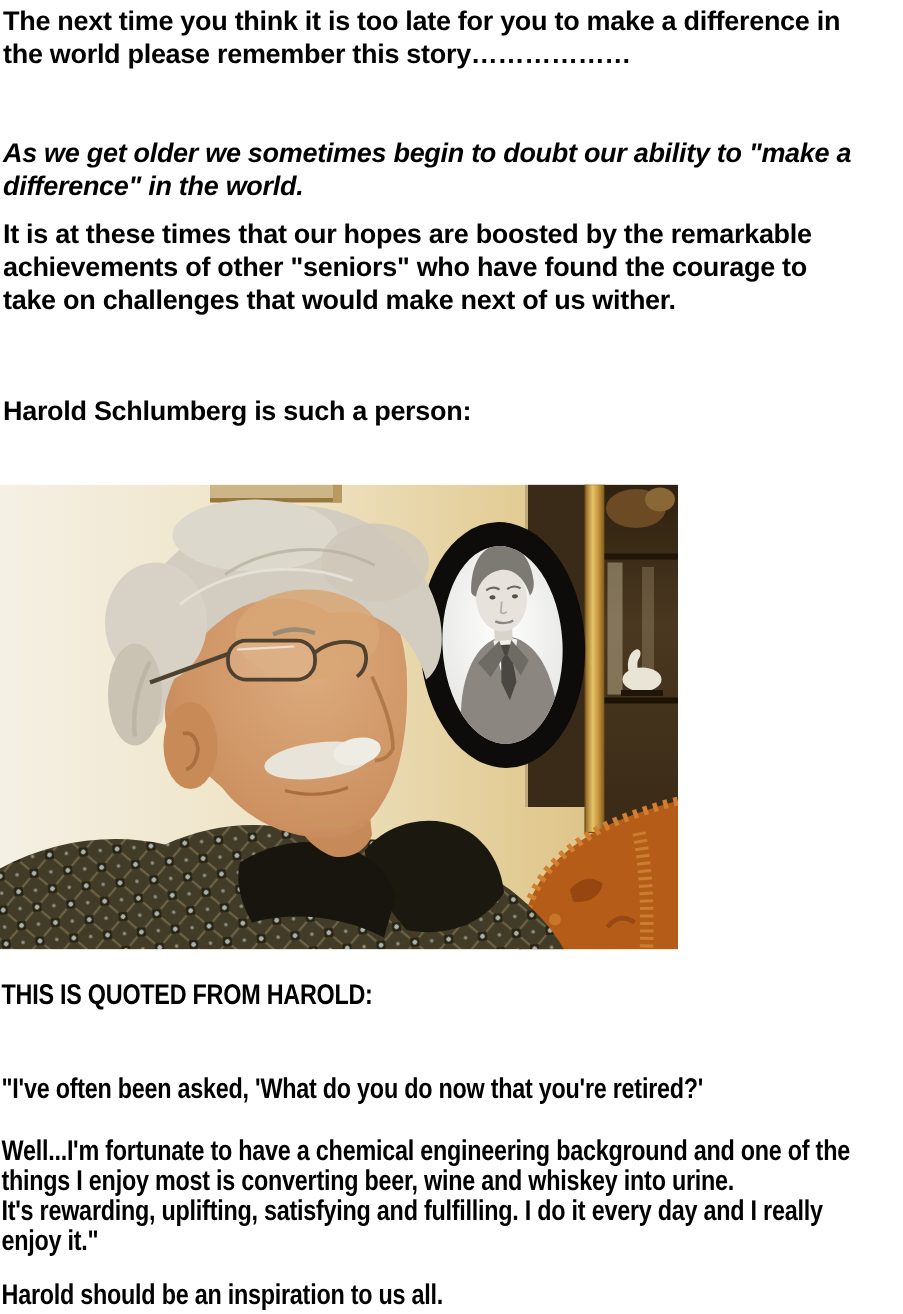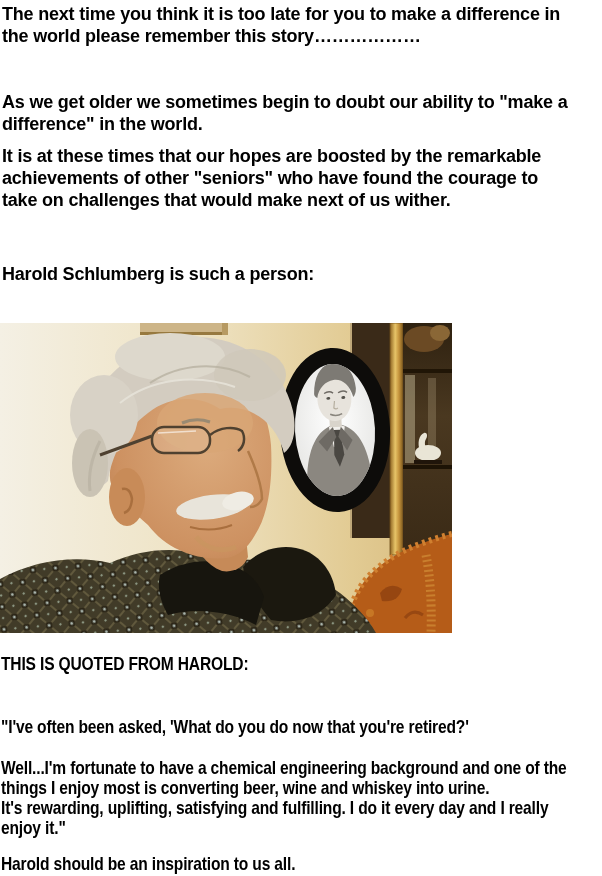--- a/index.html
+++ b/index.html
@@ -4,21 +4,21 @@
 <style>
   html, body { margin: 0; padding: 0; background: #ffffff; overflow: hidden; }
   body {
     width: 602px; height: 876px; position: relative;
     font-family: "Liberation Sans", sans-serif;
     font-weight: bold; color: #000;
   }
   .txt { white-space: pre-line; letter-spacing: -0.2px; }
   .upper { font-size: 18px; line-height: 22px; margin-left: 2px; }
   .p1 { margin-top: 3px; }
-  .p2 { margin-top: 44px; }
+  .p2 { margin-top: 44px; font-style: italic; }
   .p3 { margin-top: 10px; }
   .hd { margin-top: 52px; }
   .photo-wrap { margin-top: 38px; width: 452px; height: 310px; overflow: hidden; }
   .photo-wrap svg { display: block; }
   .lower { font-size: 19px; line-height: 20px; width: 730px;
            transform: scaleX(0.82); transform-origin: 0 0; margin-left: 1px; }
   .qh { margin-top: 21px; }
   .qq { margin-top: 43px; }
   .qa { margin-top: 21px; }
   .cl { margin-top: 16px; }

